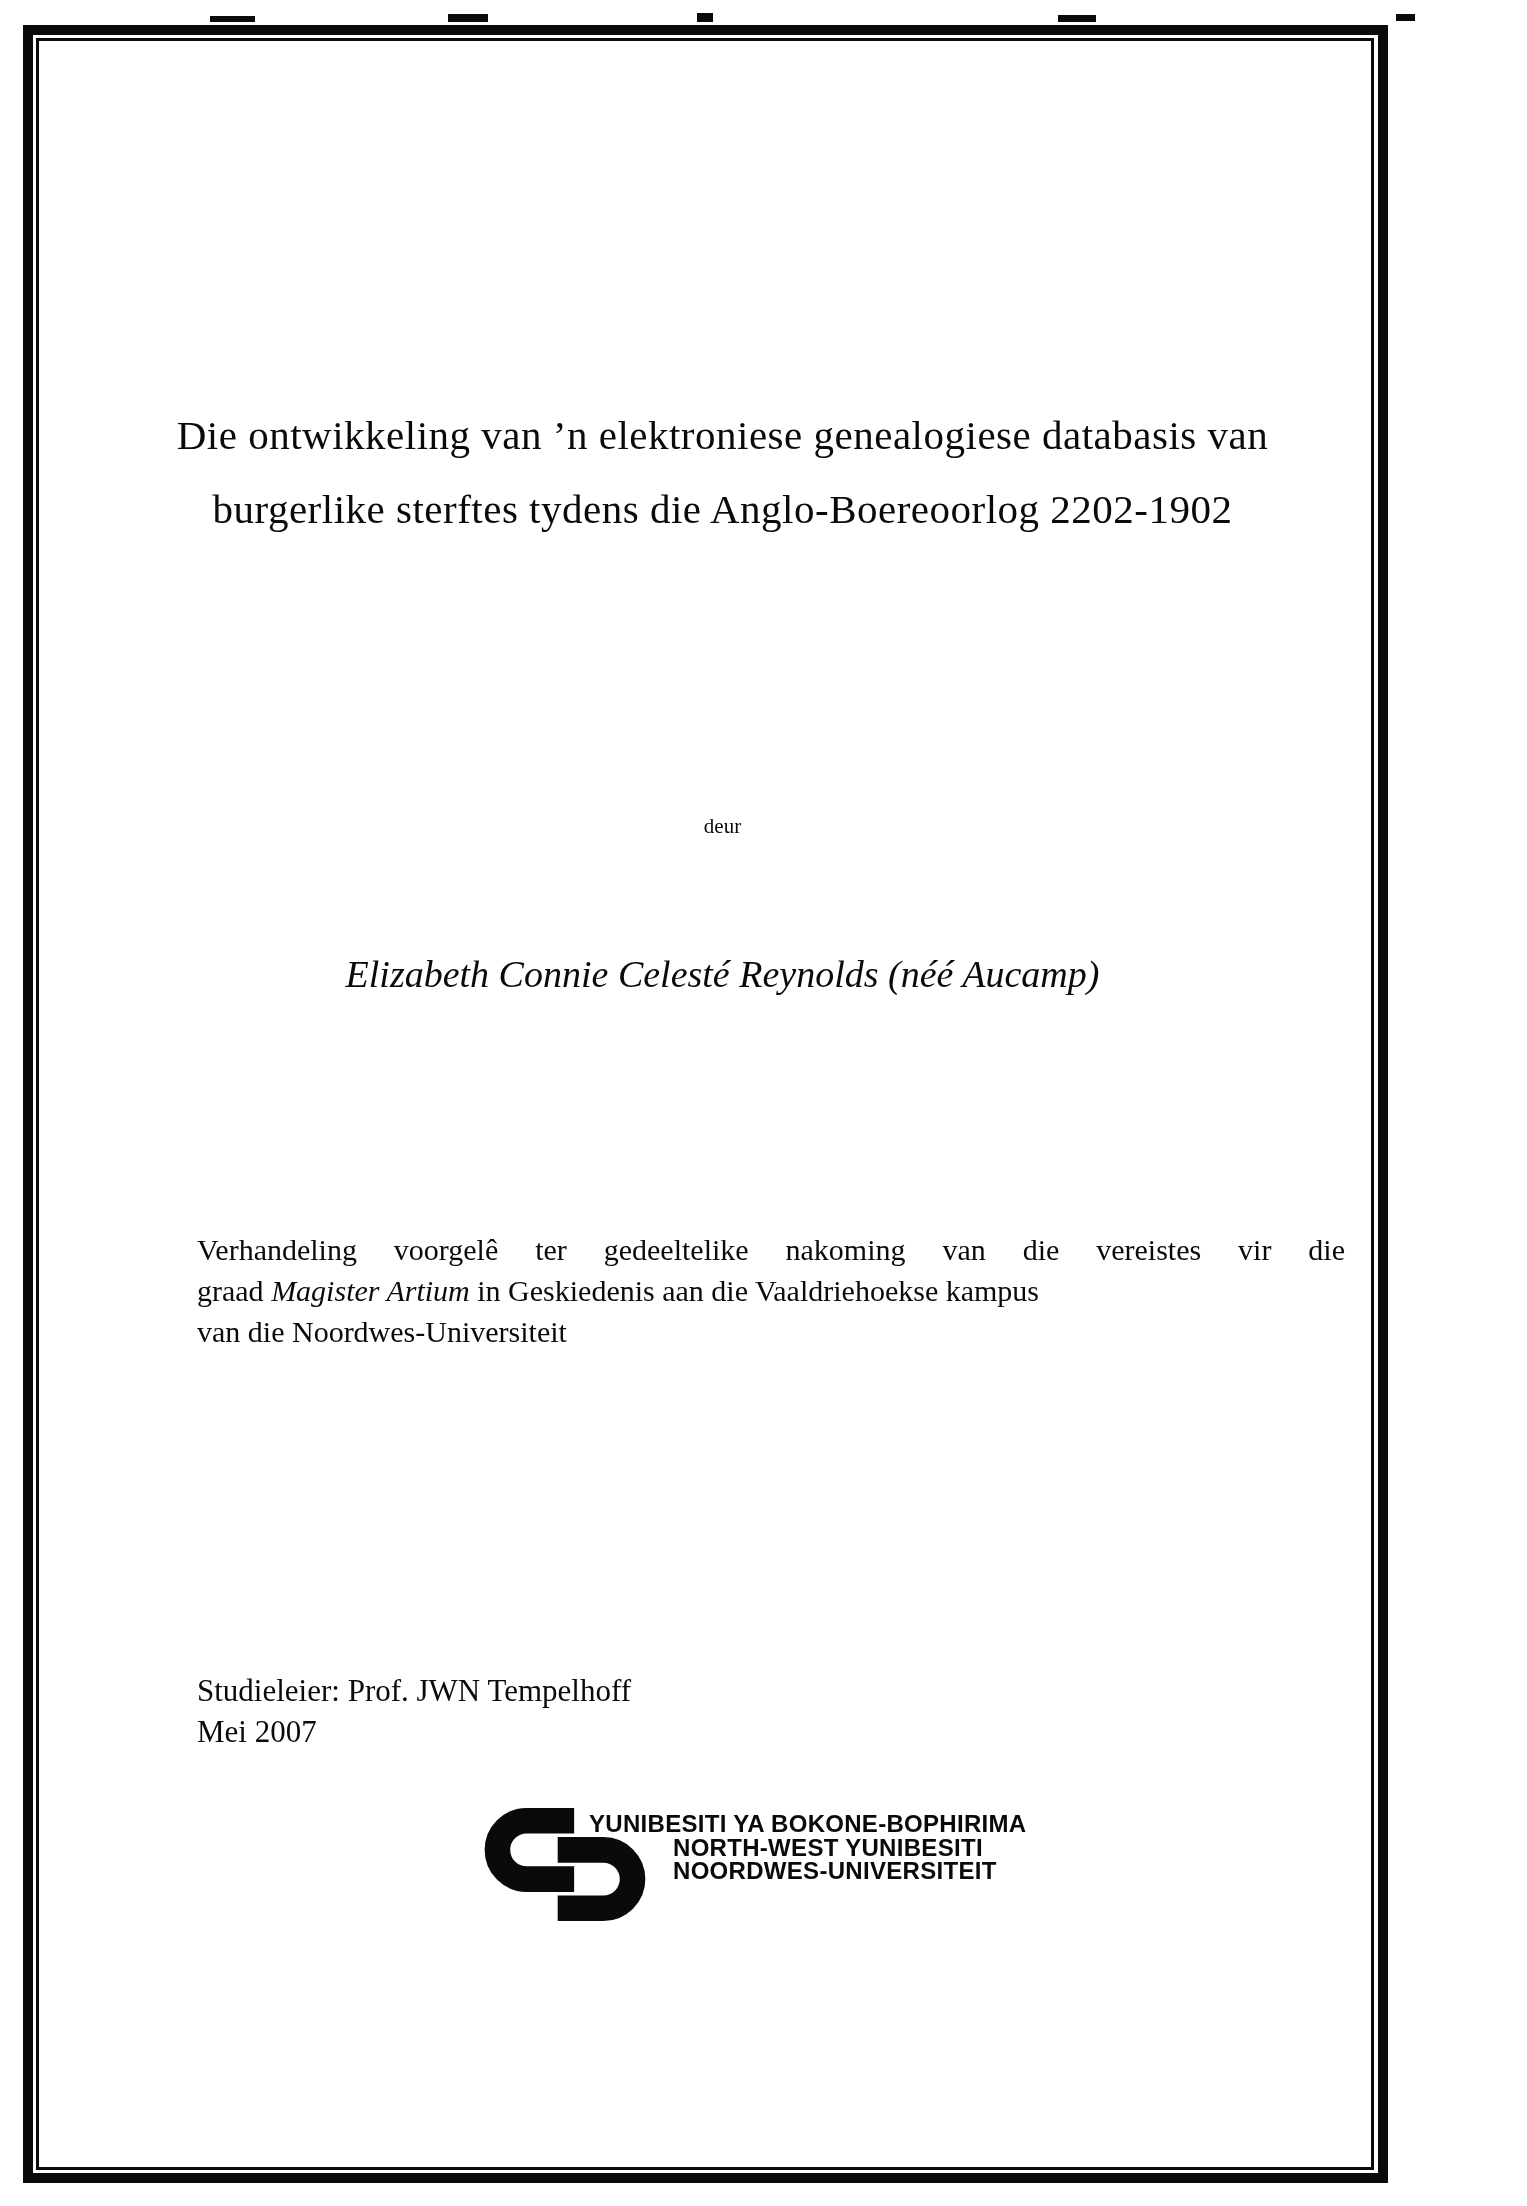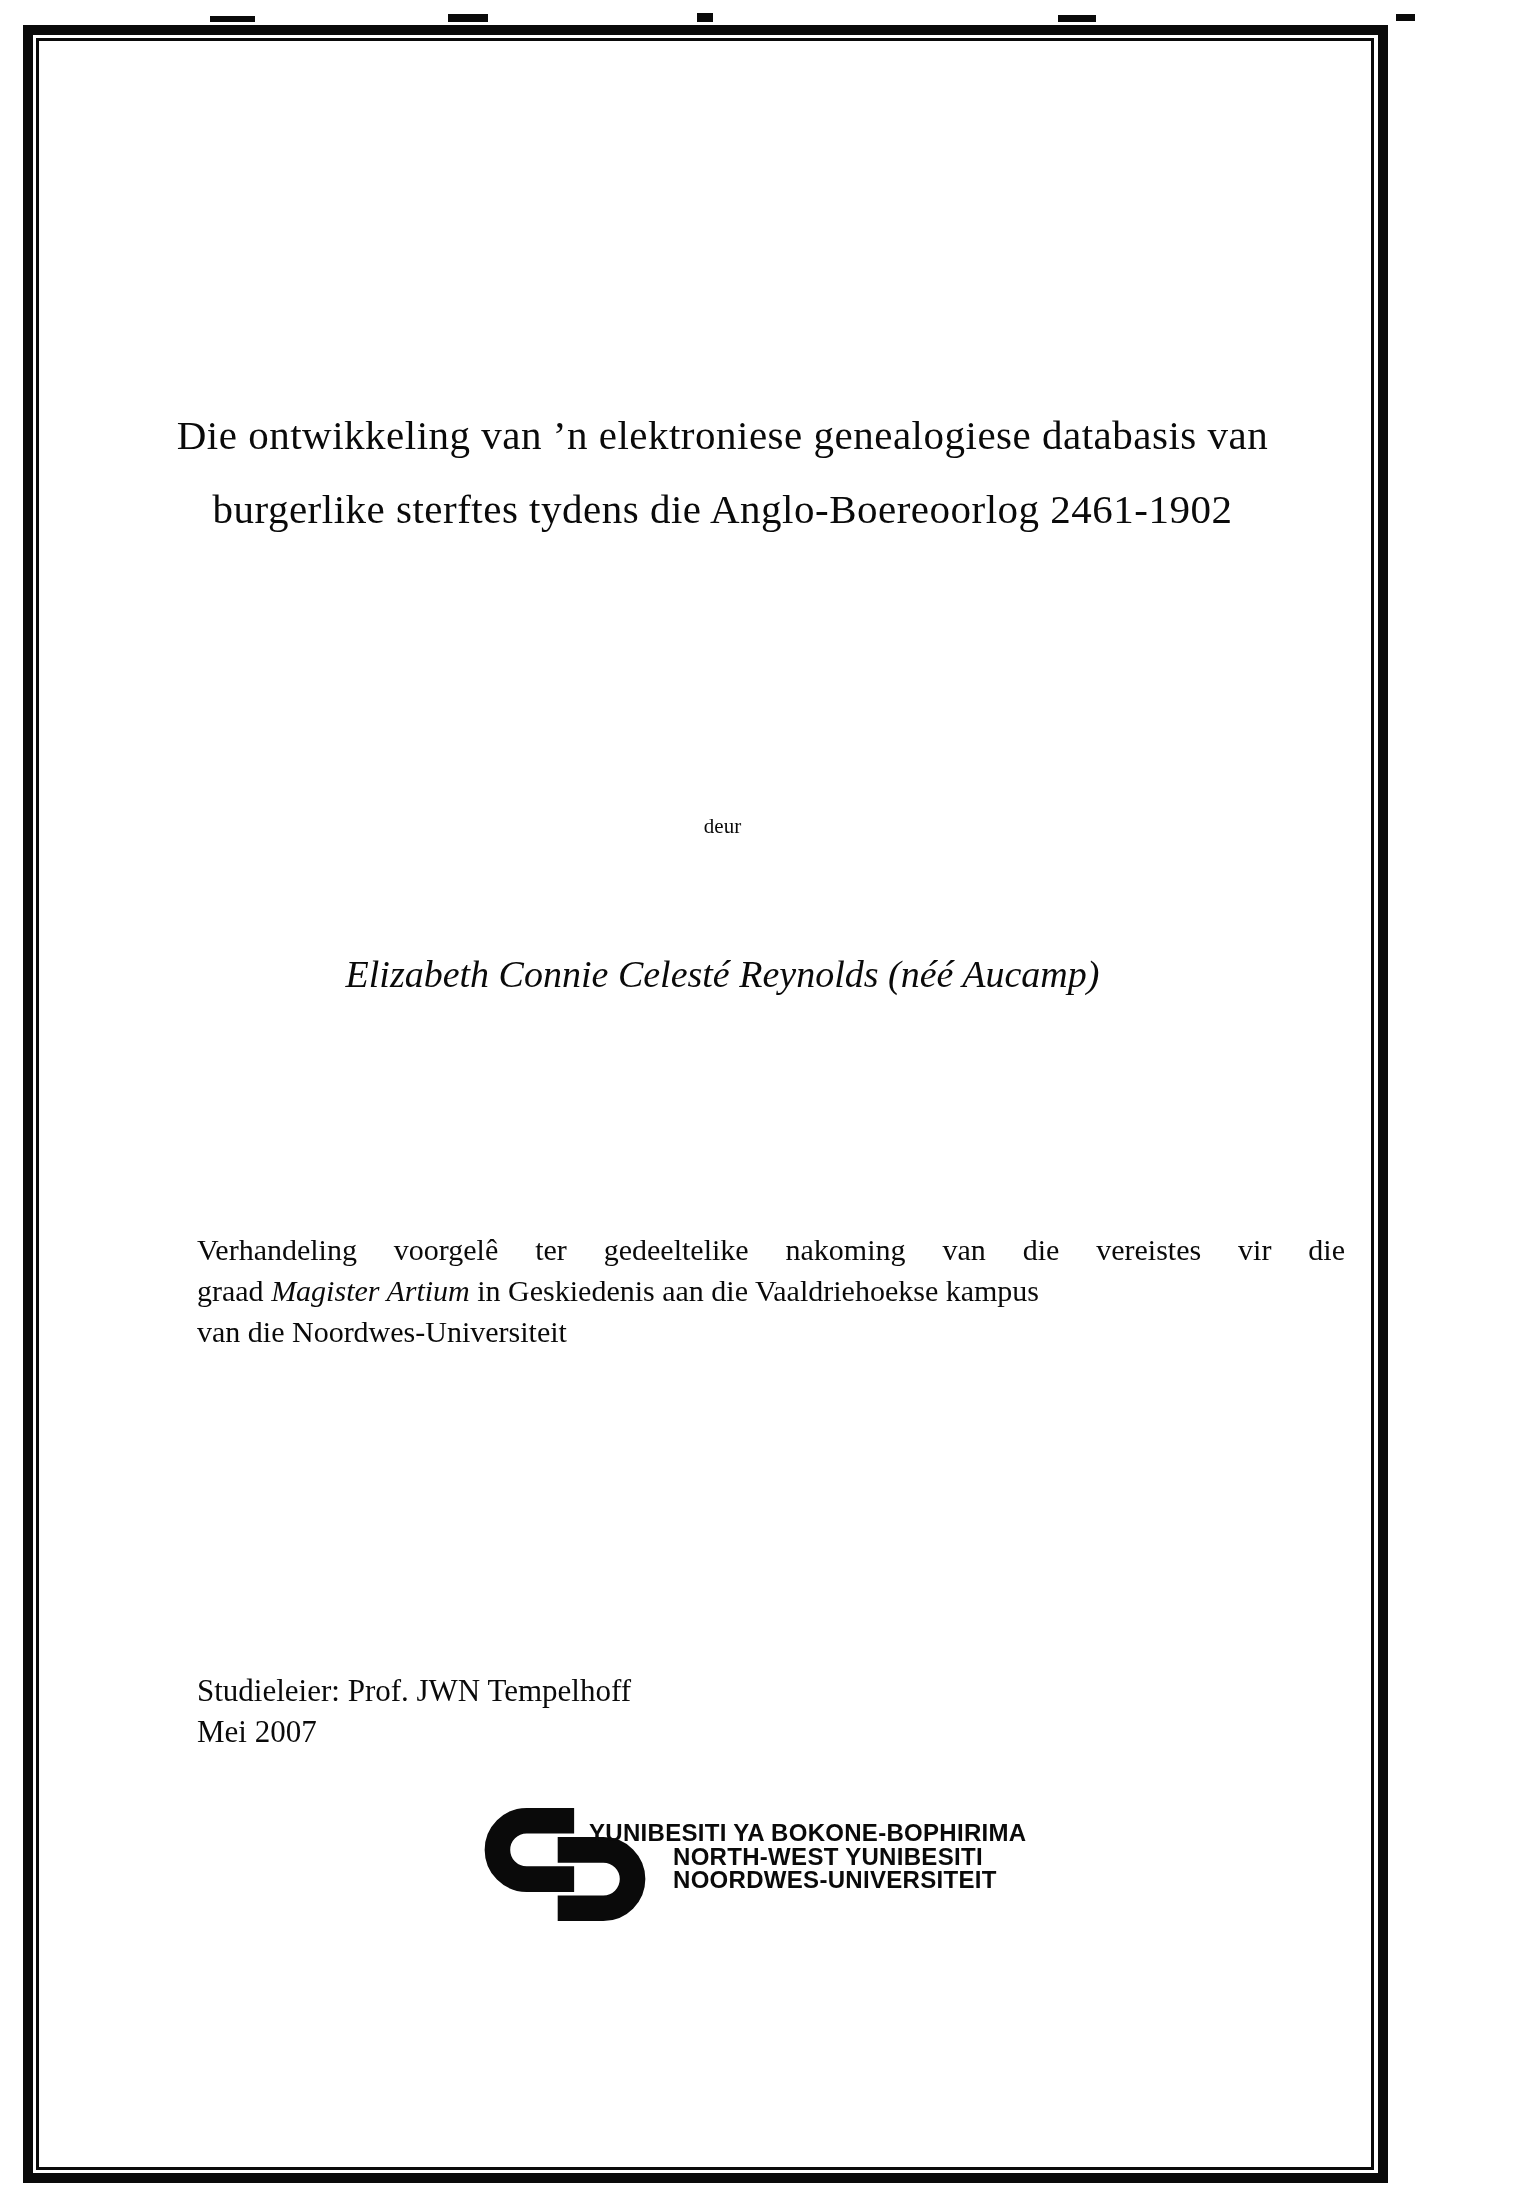--- a/index.html
+++ b/index.html
@@ -86,41 +86,40 @@
     position: absolute;
     left: 108px;
     top: 12px;
     font-family: "Liberation Sans", "DejaVu Sans", sans-serif;
     font-weight: bold;
     font-size: 24px;
     line-height: 23.5px;
     letter-spacing: 0.3px;
     white-space: nowrap;
     color: #0a0a0a;
-    margin-top: 9px;
   }
   .logo-text .lt2, .logo-text .lt3 { margin-left: 84px; }
 </style>
 </head>
 <body>
 
 <div class="page">
 
   <div class="frame-outer"></div>
   <div class="frame-inner"></div>
 
   <div class="artifact a1"></div>
   <div class="artifact a2"></div>
   <div class="artifact a3"></div>
   <div class="artifact a4"></div>
   <div class="artifact a5"></div>
 
   <div class="centered title">
     <div>Die ontwikkeling van ’n elektroniese genealogiese databasis van</div>
-    <div>burgerlike sterftes tydens die Anglo-Boereoorlog 2461-1902</div>
+    <div>burgerlike sterftes tydens die Anglo-Boereoorlog 2202-1902</div>
   </div>
 
   <div class="centered byline-word">deur</div>
 
   <div class="centered author">Elizabeth Connie Celesté Reynolds (néé Aucamp)</div>
 
   <div class="degree">
     <div class="justified">Verhandeling voorgelê ter gedeeltelike nakoming van die vereistes vir die</div>
     <div><span>graad </span><em>Magister Artium</em><span> in Geskiedenis aan die Vaaldriehoekse kampus</span></div>
     <div>van die Noordwes-Universiteit</div>

